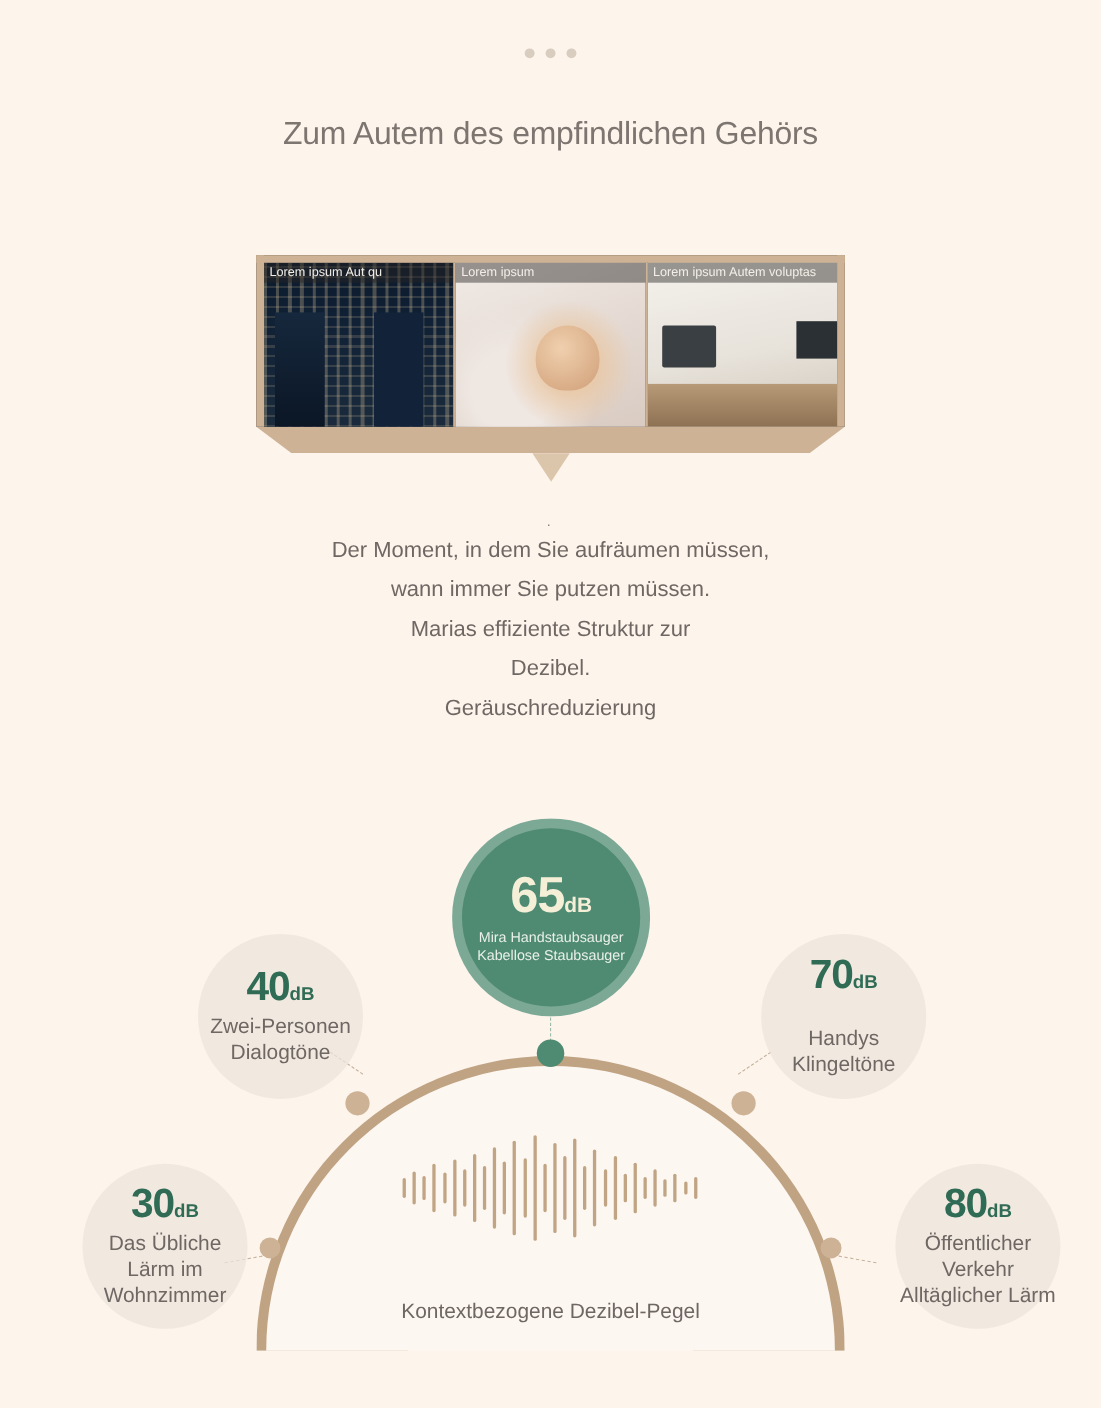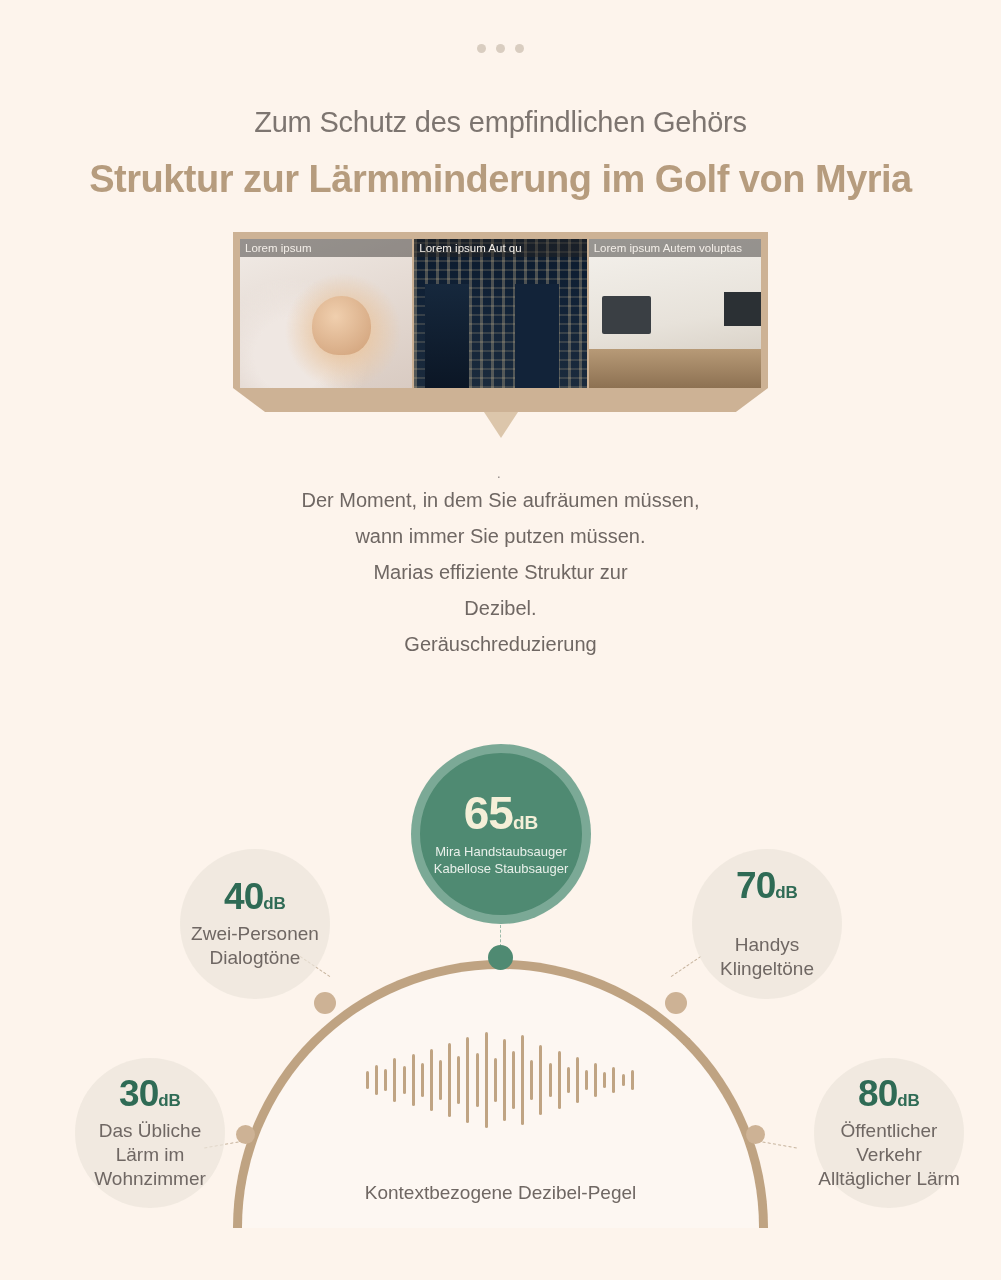--- a/index.html
+++ b/index.html
@@ -180,30 +180,29 @@
 <body>
 
 <div class="page">
 
   <div class="dots">
     <span></span>
     <span></span>
     <span></span>
   </div>
 
-  <div class="kicker">Zum Schutz des empfindlichen Gehörs</div>
-  <h1 class="headline">Struktur zur Lärmminderung im Golf von Myria</h1>
+  <div class="kicker">Zum Autem des empfindlichen Gehörs</div>
 
   <div class="strip-wrap">
     <div class="strip">
+      <div class="cell ph2">
+        <div class="cell-label">Lorem ipsum Aut qu</div>
+      </div>
       <div class="cell ph1">
         <div class="cell-label">Lorem ipsum</div>
-      </div>
-      <div class="cell ph2">
-        <div class="cell-label">Lorem ipsum Aut qu</div>
       </div>
       <div class="cell ph3">
         <div class="cell-label">Lorem ipsum Autem voluptas</div>
       </div>
     </div>
     <div class="strip-base"></div>
   </div>
   <div class="arrow"></div>
 
   <div class="dot-tiny">.</div>

